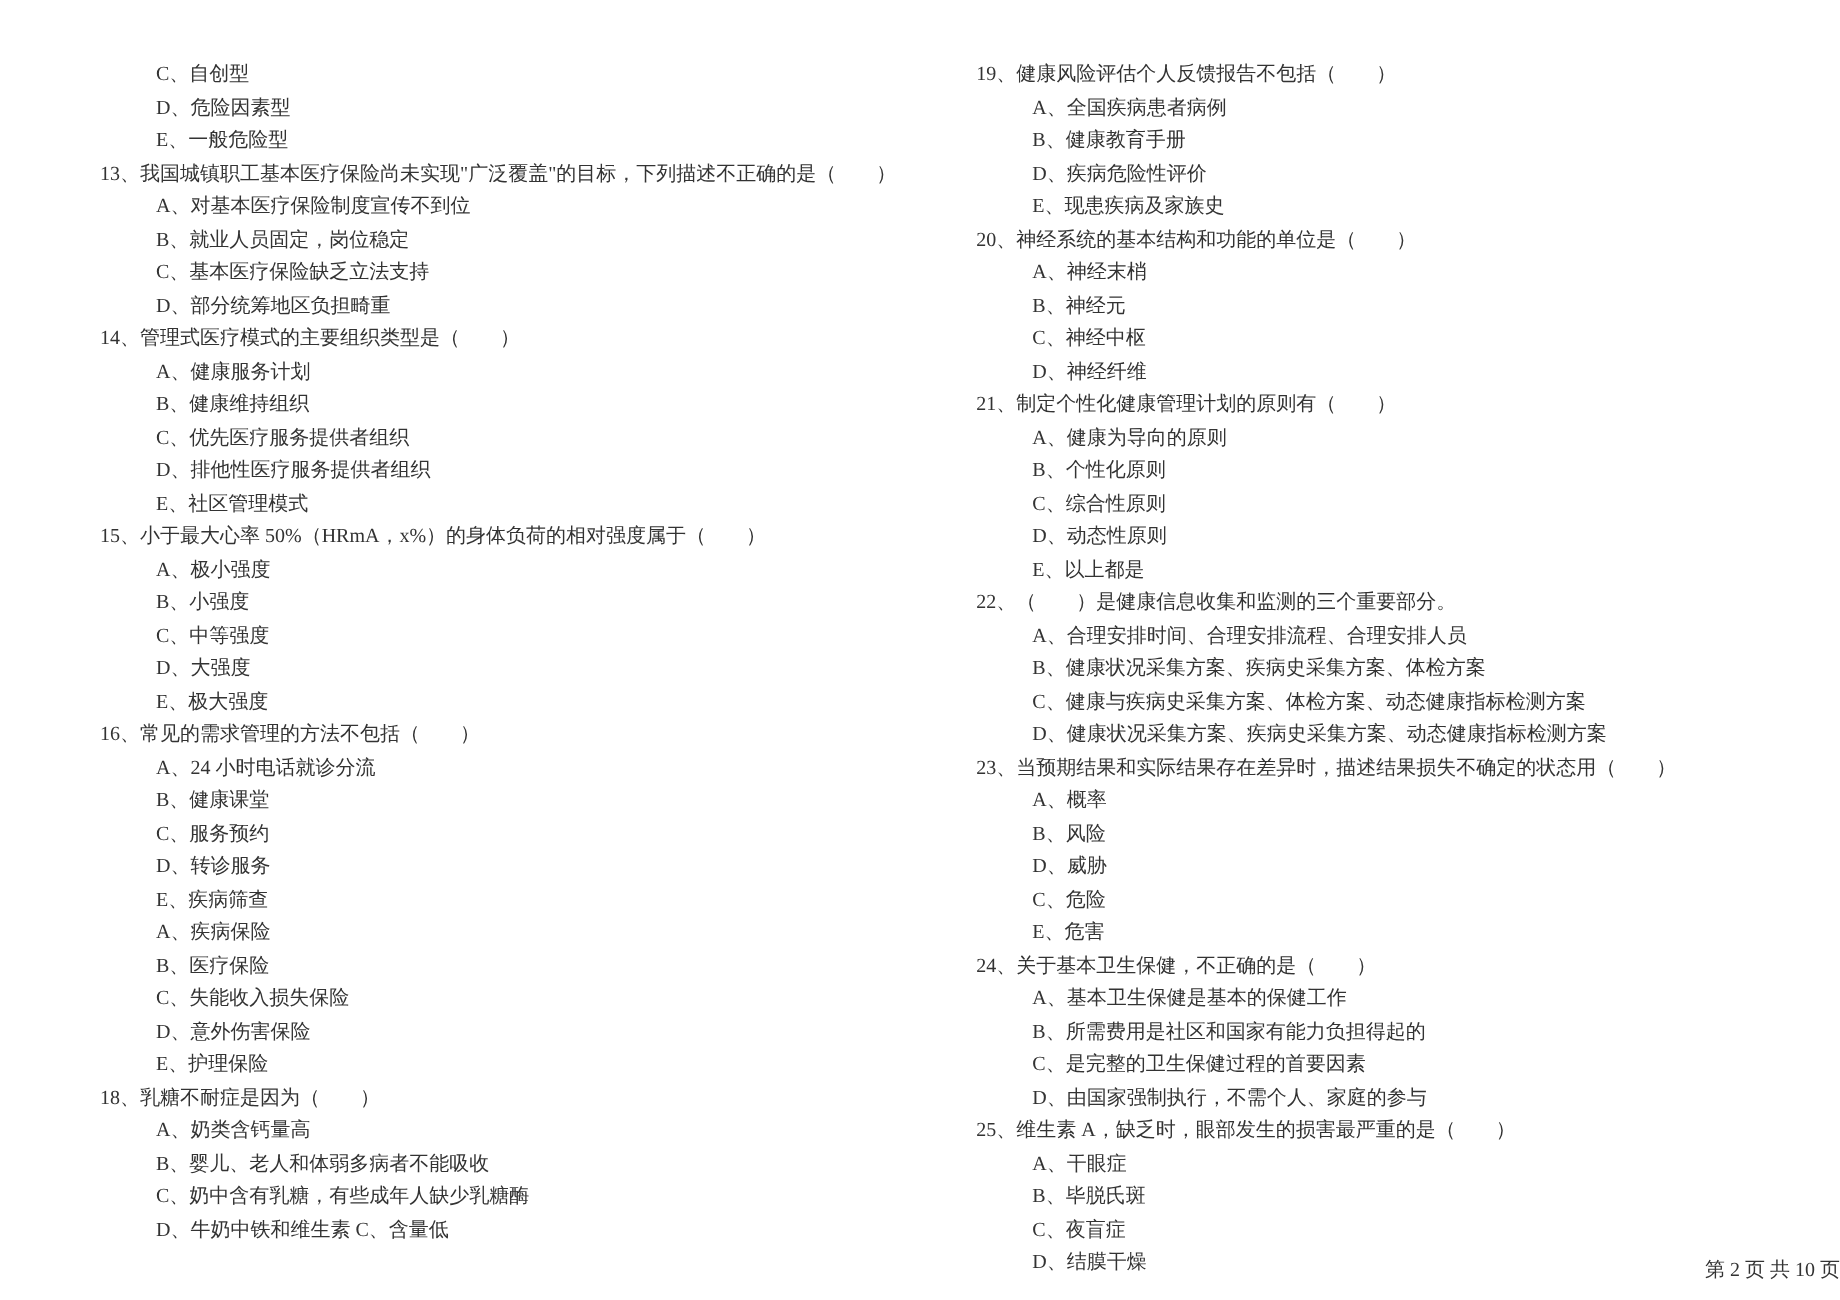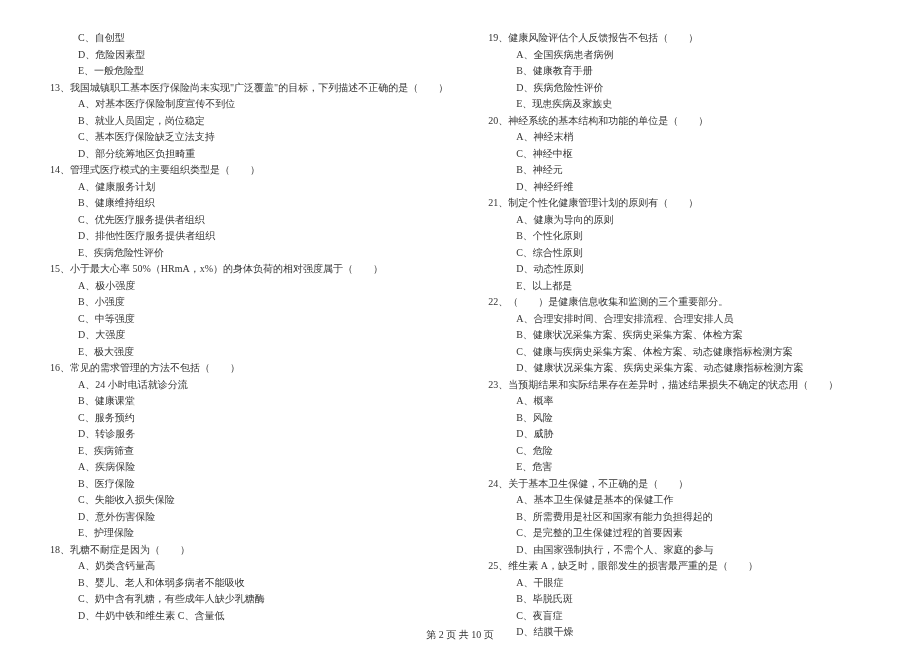--- a/index.html
+++ b/index.html
@@ -32,21 +32,21 @@
       white-space: nowrap;
     }
     .q-stem {
       padding-left: 0;
     }
     .footer {
       position: absolute;
       bottom: 8px;
       left: 0;
       width: 100%;
-      text-align: center;
+      text-align: right;
       font-size: 10px;
       color: #333333;
     }
   </style>
 </head>
 <body>
 
 <div class="page">
   <div class="column" id="left-col">
       <span class="option-line">C、自创型</span>
@@ -55,21 +55,21 @@
       <span class="question-line q-stem">13、我国城镇职工基本医疗保险尚未实现"广泛覆盖"的目标，下列描述不正确的是（　　）</span>
       <span class="option-line">A、对基本医疗保险制度宣传不到位</span>
       <span class="option-line">B、就业人员固定，岗位稳定</span>
       <span class="option-line">C、基本医疗保险缺乏立法支持</span>
       <span class="option-line">D、部分统筹地区负担畸重</span>
       <span class="question-line q-stem">14、管理式医疗模式的主要组织类型是（　　）</span>
       <span class="option-line">A、健康服务计划</span>
       <span class="option-line">B、健康维持组织</span>
       <span class="option-line">C、优先医疗服务提供者组织</span>
       <span class="option-line">D、排他性医疗服务提供者组织</span>
-      <span class="option-line">E、疾病危险性评价</span>
+      <span class="option-line">E、社区管理模式</span>
       <span class="question-line q-stem">15、小于最大心率 50%（HRmA，x%）的身体负荷的相对强度属于（　　）</span>
       <span class="option-line">A、极小强度</span>
       <span class="option-line">B、小强度</span>
       <span class="option-line">C、中等强度</span>
       <span class="option-line">D、大强度</span>
       <span class="option-line">E、极大强度</span>
       <span class="question-line q-stem">16、常见的需求管理的方法不包括（　　）</span>
       <span class="option-line">A、24 小时电话就诊分流</span>
       <span class="option-line">B、健康课堂</span>
       <span class="option-line">C、服务预约</span>
@@ -87,22 +87,22 @@
       <span class="option-line">D、牛奶中铁和维生素 C、含量低</span>
     </div>
   <div class="column" id="right-col">
       <span class="question-line q-stem">19、健康风险评估个人反馈报告不包括（　　）</span>
       <span class="option-line">A、全国疾病患者病例</span>
       <span class="option-line">B、健康教育手册</span>
       <span class="option-line">D、疾病危险性评价</span>
       <span class="option-line">E、现患疾病及家族史</span>
       <span class="question-line q-stem">20、神经系统的基本结构和功能的单位是（　　）</span>
       <span class="option-line">A、神经末梢</span>
+      <span class="option-line">B、神经元</span>
       <span class="option-line">C、神经中枢</span>
-      <span class="option-line">B、神经元</span>
       <span class="option-line">D、神经纤维</span>
       <span class="question-line q-stem">21、制定个性化健康管理计划的原则有（　　）</span>
       <span class="option-line">A、健康为导向的原则</span>
       <span class="option-line">B、个性化原则</span>
       <span class="option-line">C、综合性原则</span>
       <span class="option-line">D、动态性原则</span>
       <span class="option-line">E、以上都是</span>
       <span class="question-line q-stem">22、（　　）是健康信息收集和监测的三个重要部分。</span>
       <span class="option-line">A、合理安排时间、合理安排流程、合理安排人员</span>
       <span class="option-line">B、健康状况采集方案、疾病史采集方案、体检方案</span>

